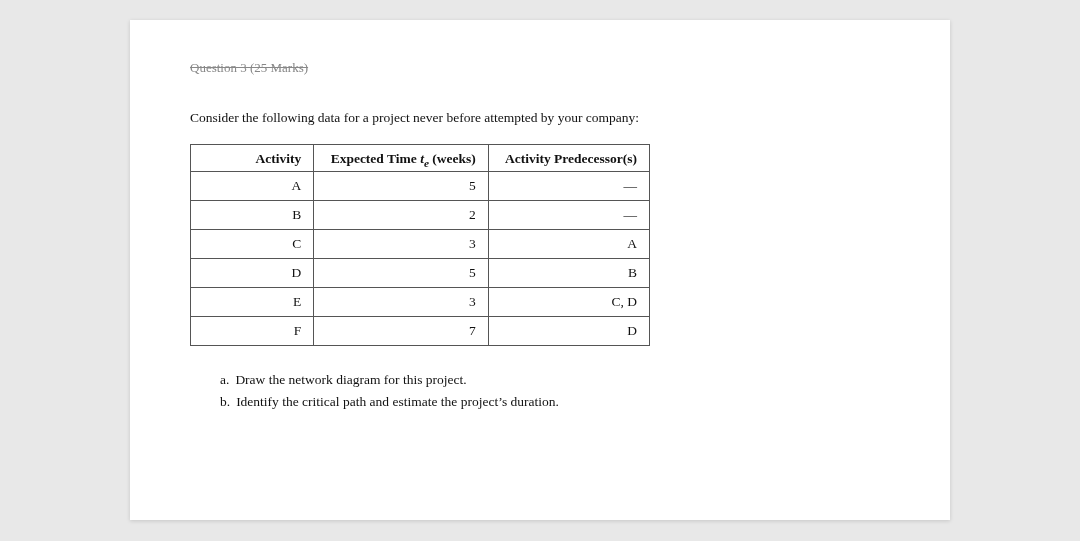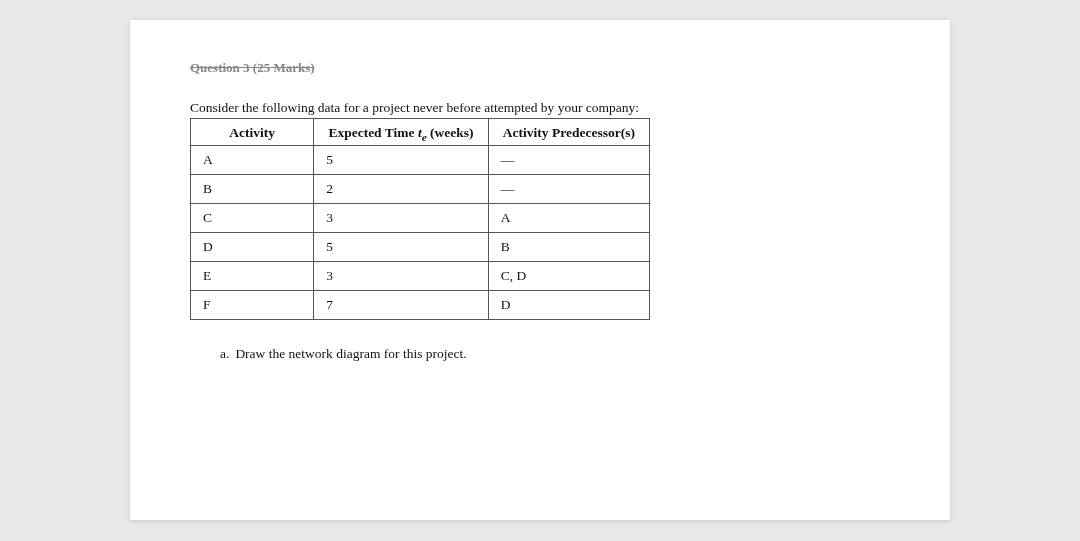--- a/index.html
+++ b/index.html
@@ -23,35 +23,35 @@
     .page-container {
       background-color: #ffffff;
       width: 820px;
       min-height: 500px;
       padding: 40px 60px 50px 60px;
       box-shadow: 0 1px 4px rgba(0,0,0,0.15);
     }
 
     .question-header {
       font-size: 13.5px;
-      margin-bottom: 24px;
+      margin-bottom: 34px;
       color: #111;
-      font-weight: bold;
     }
 
     .question-text {
       font-size: 13.5px;
-      margin-bottom: 2px;
+      margin-bottom: 18px;
       color: #111;
     }
 
     .data-table {
       border-collapse: collapse;
       width: 460px;
       margin-bottom: 26px;
+      text-align: right;
     }
 
     .data-table th,
     .data-table td {
       border: 1px solid #555;
       padding: 6px 12px;
       font-size: 13.5px;
       vertical-align: top;
       min-width: 120px;
     }
@@ -138,15 +138,16 @@
         <tr>
           <td>F</td>
           <td>7</td>
           <td>D</td>
         </tr>
       </tbody>
   </table>
 
   <ol class="parts-list" id="parts-list">
   <li><span class="part-letter">a.</span><span>Draw the network diagram for this project.</span></li>
+      <li><span class="part-letter">b.</span><span>Identify the critical path and estimate the project’s duration.</span></li>
     </ol>
 
 </div>
 
 </body></html>

